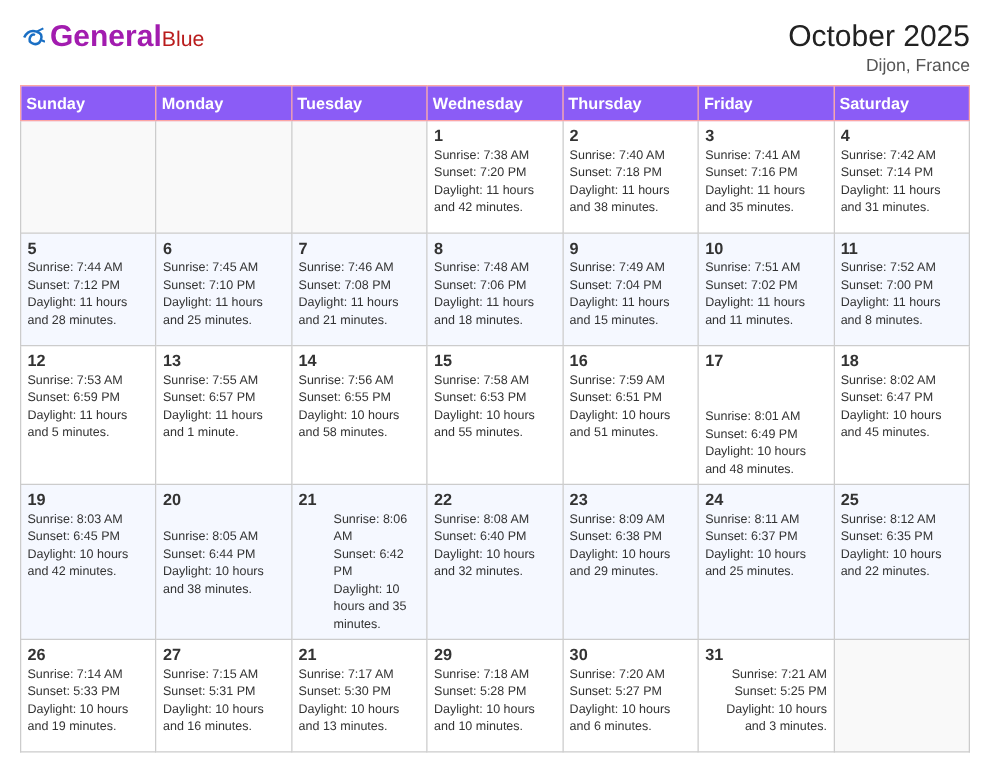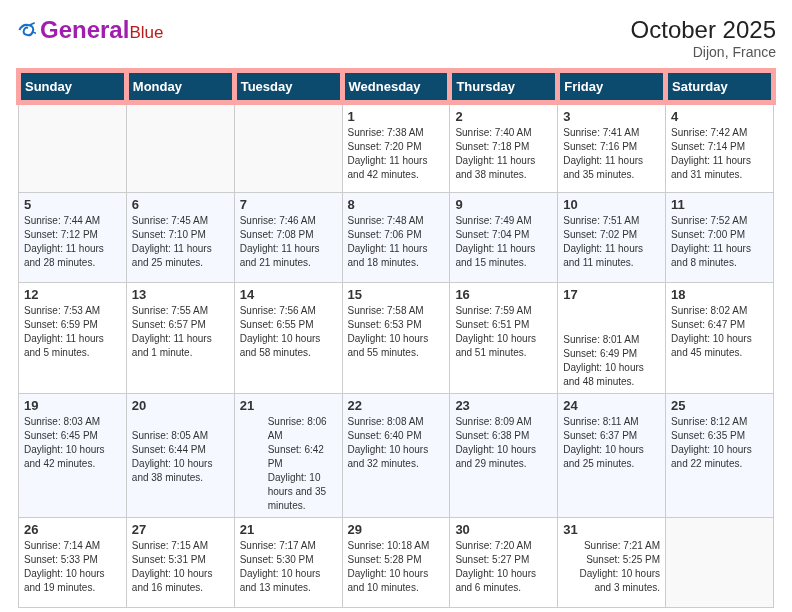--- a/index.html
+++ b/index.html
@@ -46,27 +46,27 @@
     .location {
       font-size: 14px;
       color: #555;
     }
     .calendar {
       width: 100%;
       border-collapse: collapse;
       border: 1px solid #ccc;
     }
     .calendar th {
-      background: #0c4a6e;
+      background: #8b5cf6;
       color: #fff;
       padding: 6px 4px;
       font-size: 13px;
       font-weight: bold;
       text-align: left;
-      border: 5px solid #fca5a5;
+      border: 1px solid #fca5a5;
     }
     .calendar td {
       vertical-align: top;
       padding: 4px 5px;
       font-size: 10.5px;
       color: #333;
       border: 1px solid #ccc;
       width: calc(100% / 7);
       min-height: 80px;
       height: 90px;
@@ -300,21 +300,21 @@
 Daylight: 10 hours and 16 minutes.</div>
         </td>
         <td>
           <span class="day-number">21</span>
           <div class="day-info" style="white-space: pre-line;">Sunrise: 7:17 AM
 Sunset: 5:30 PM
 Daylight: 10 hours and 13 minutes.</div>
         </td>
         <td>
           <span class="day-number">29</span>
-          <div class="day-info" style="white-space: pre-line;">Sunrise: 10:18 AM
+          <div class="day-info" style="white-space: pre-line;">Sunrise: 7:18 AM
 Sunset: 5:28 PM
 Daylight: 10 hours and 10 minutes.</div>
         </td>
         <td>
           <span class="day-number">30</span>
           <div class="day-info" style="white-space: pre-line;">Sunrise: 7:20 AM
 Sunset: 5:27 PM
 Daylight: 10 hours and 6 minutes.</div>
         </td>
         <td>

